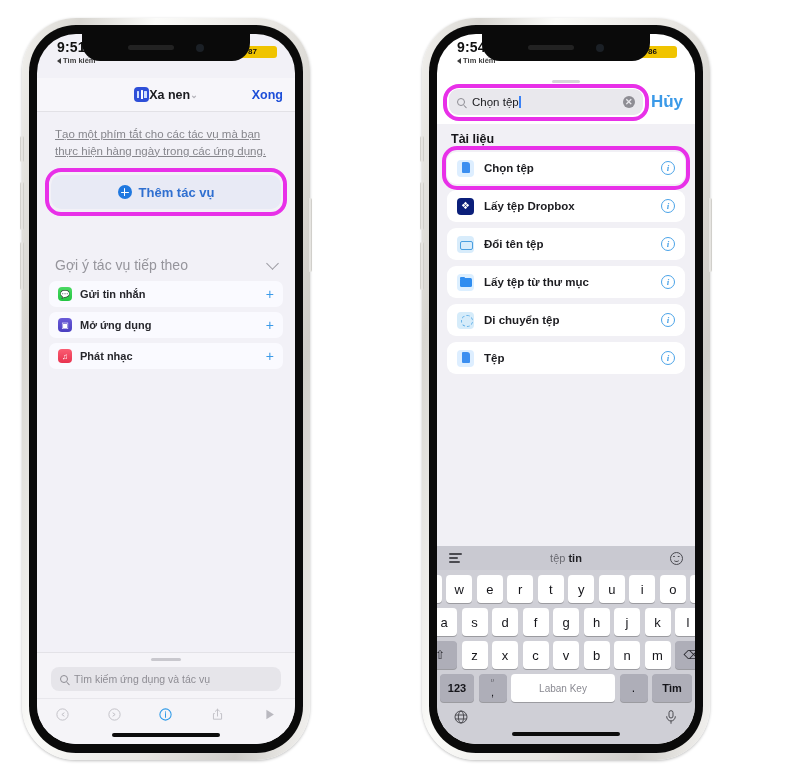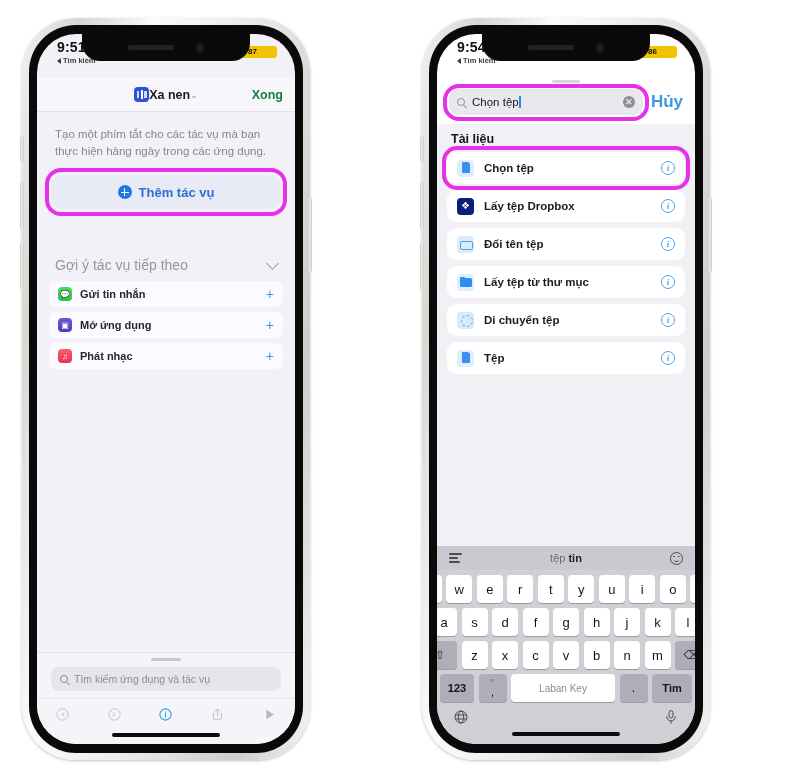--- a/index.html
+++ b/index.html
@@ -77,23 +77,23 @@
   .l-header {
     height: 34px; display: flex; align-items: center; justify-content: center;
     position: relative; background: #f7f6fa; border-bottom: .5px solid #e2e1e6;
   }
   .l-title { display: flex; align-items: center; gap: 0; font-size: 12.5px; font-weight: 700; color: #1b1b1f; }
   .appicon { width: 15px; height: 15px; border-radius: 4px; background: #2e4fd8;
              display: flex; align-items: center; justify-content: center; gap: 1.4px; }
   .appicon span { width: 2.4px; height: 7px; background: #cfe0ff; border-radius: .6px; }
   .appicon span:nth-child(2){ height: 9px; background:#fff; }
   .chev-sm { color: #b3b2b8; font-size: 9px; }
-  .l-done { position: absolute; right: 12px; font-size: 12.5px; color: #15803d; font-weight: 600; }
-
-  .l-desc { padding: 14px 18px 4px; font-size: 11.5px; line-height: 1.45; color: #86868c; }
+  .l-done { position: absolute; right: 12px; font-size: 12.5px; color: #1d4ed8; font-weight: 600; }
+
+  .l-desc { padding: 14px 18px 4px; font-size: 11.5px; line-height: 1.45; color: #86868c; text-decoration: underline; }
 
   .add-wrap { position: relative; margin: 12px 14px 0; }
   .hl { position: absolute; inset: -7px -6px; border: 4px solid #e830e8; border-radius: 16px; pointer-events: none; }
   .add-btn {
     height: 34px; border-radius: 10px; background: #e8eaf5;
     display: flex; align-items: center; justify-content: center; gap: 7px;
     font-size: 13px; font-weight: 700; color: #2f6fd0;
   }
   .plus-circ { width: 14px; height: 14px; border-radius: 50%; background: #1f78e0; position: relative; }
   .plus-circ::before, .plus-circ::after { content:""; position:absolute; background:#fff; border-radius:1px; }

